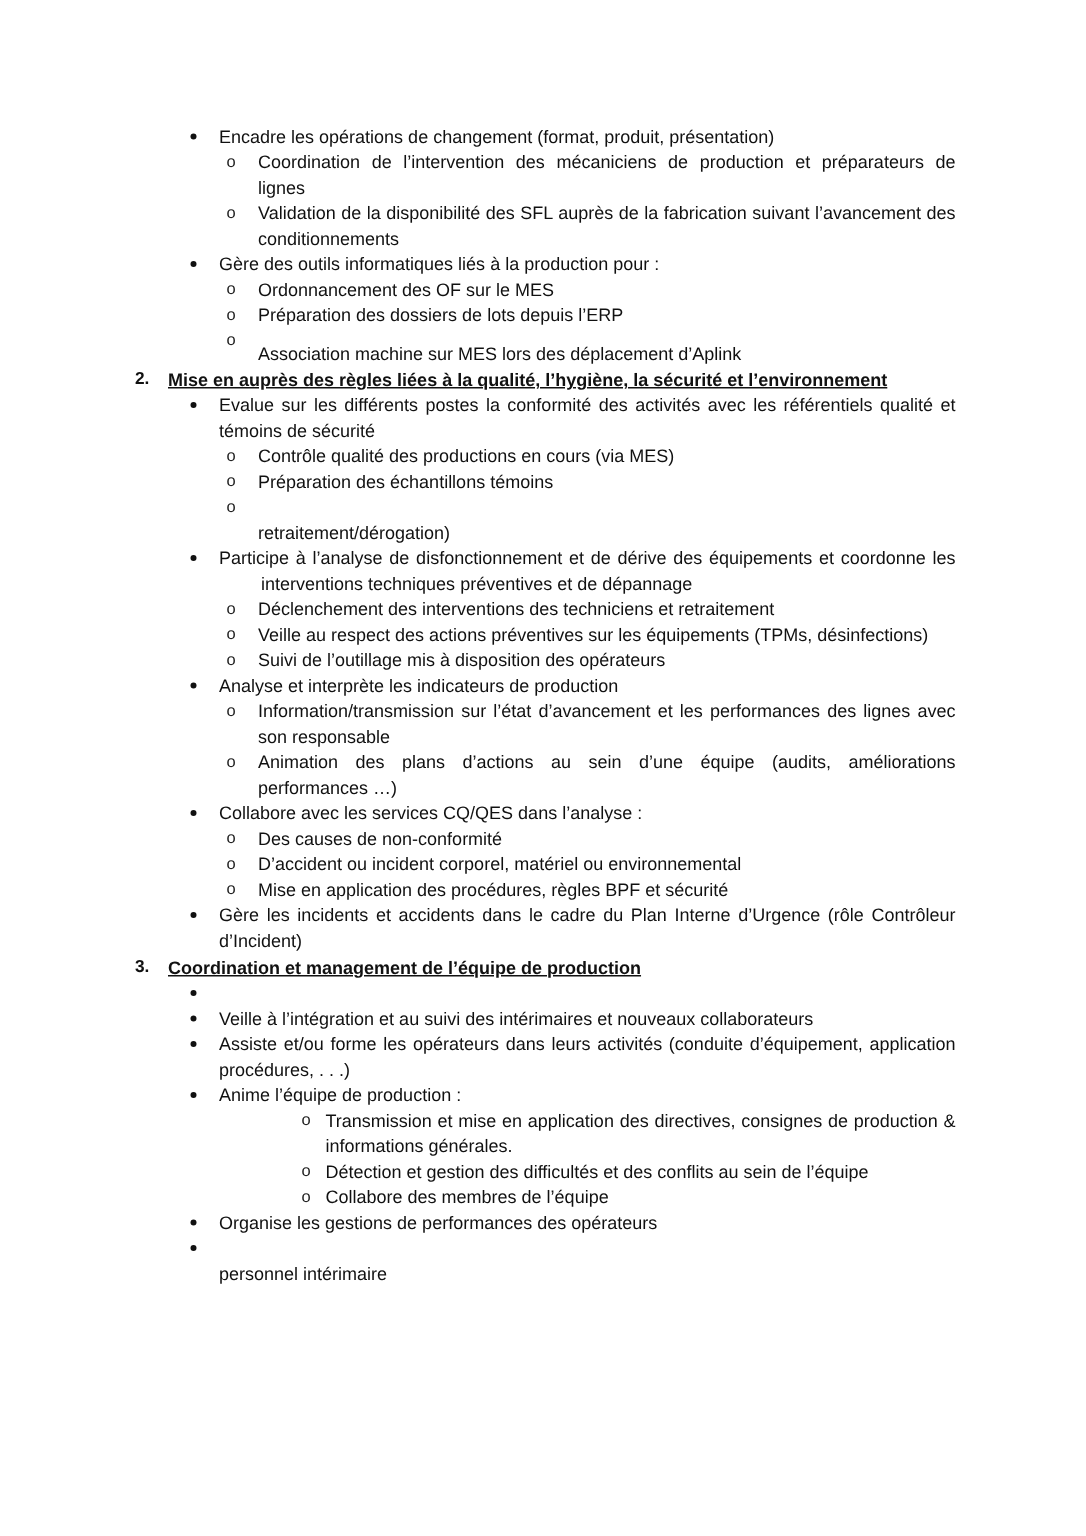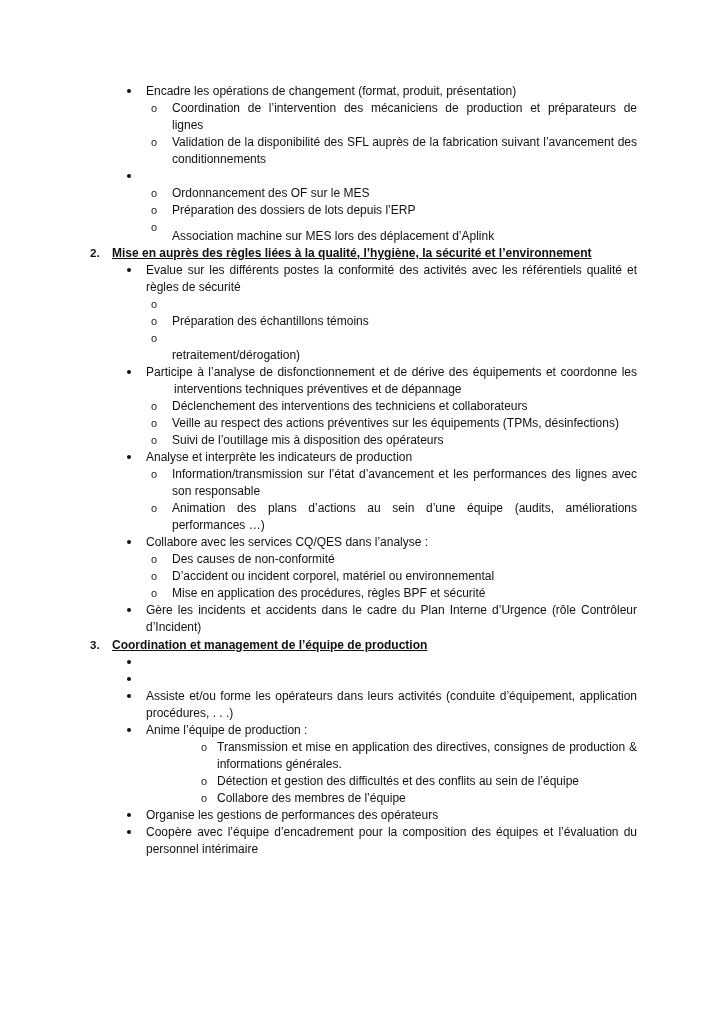--- a/index.html
+++ b/index.html
@@ -20,41 +20,43 @@
 <div class="page" id="page">
     <span class="dot" style="left: 127px; top: 89px;"></span>
     <div class="line" style="left: 146px; top: 83px;">Encadre les opérations de changement (format, produit, présentation)</div>
     <span class="mk circ" style="left: 151px; top: 100px;">o</span>
     <div class="line just" style="left: 172px; top: 100px; width: 465px;">Coordination de l’intervention des mécaniciens de production et préparateurs de</div>
     <div class="line" style="left: 172px; top: 117px;">lignes</div>
     <span class="mk circ" style="left: 151px; top: 134px;">o</span>
     <div class="line just" style="left: 172px; top: 134px; width: 465px;">Validation de la disponibilité des SFL auprès de la fabrication suivant l’avancement des</div>
     <div class="line" style="left: 172px; top: 151px;">conditionnements</div>
     <span class="dot" style="left: 127px; top: 174px;"></span>
+    <div class="line" style="left: 146px; top: 168px;">Gère des outils informatiques liés à la production pour :</div>
     <span class="mk circ" style="left: 151px; top: 185px;">o</span>
     <div class="line" style="left: 172px; top: 185px;"> Ordonnancement des OF sur le MES</div>
     <span class="mk circ" style="left: 151px; top: 202px;">o</span>
     <div class="line" style="left: 172px; top: 202px;">Préparation des dossiers de lots depuis l’ERP</div>
     <span class="mk circ" style="left: 151px; top: 219px;">o</span>
     <div class="line" style="left: 172px; top: 228px;">Association machine sur MES lors des déplacement d’Aplink</div>
     <div class="line num" style="left: 90px; top: 245px;">2.</div>
     <div class="line h" style="left: 112px; top: 245px;">Mise en auprès des règles liées à la qualité, l’hygiène, la sécurité et l’environnement</div>
     <span class="dot" style="left: 127px; top: 268px;"></span>
     <div class="line just" style="left: 146px; top: 262px; width: 491px;">Evalue sur les différents postes la conformité des activités avec les référentiels qualité et</div>
-    <div class="line" style="left: 146px; top: 279px;">règles de sécurité</div>
+    <div class="line" style="left: 146px; top: 279px;">témoins de sécurité</div>
     <span class="mk circ" style="left: 151px; top: 296px;">o</span>
+    <div class="line" style="left: 172px; top: 296px;">Contrôle qualité des productions en cours (via MES)</div>
     <span class="mk circ" style="left: 151px; top: 313px;">o</span>
     <div class="line" style="left: 172px; top: 313px;">Préparation des échantillons témoins</div>
     <span class="mk circ" style="left: 151px; top: 330px;">o</span>
     <div class="line" style="left: 172px; top: 347px;">retraitement/dérogation)</div>
     <span class="dot" style="left: 127px; top: 370px;"></span>
     <div class="line just" style="left: 146px; top: 364px; width: 491px;">Participe à l’analyse de disfonctionnement et de dérive des équipements et coordonne les</div>
     <div class="line" style="left: 146px; top: 381px; padding-left: 28px;">interventions techniques préventives et de dépannage</div>
     <span class="mk circ" style="left: 151px; top: 398px;">o</span>
-    <div class="line" style="left: 172px; top: 398px;">Déclenchement des interventions des techniciens et collaborateurs</div>
+    <div class="line" style="left: 172px; top: 398px;">Déclenchement des interventions des techniciens et retraitement</div>
     <span class="mk circ" style="left: 151px; top: 415px;">o</span>
     <div class="line" style="left: 172px; top: 415px;">Veille au respect des actions préventives sur les équipements (TPMs, désinfections)</div>
     <span class="mk circ" style="left: 151px; top: 432px;">o</span>
     <div class="line" style="left: 172px; top: 432px;">Suivi de l’outillage mis à disposition des opérateurs</div>
     <span class="dot" style="left: 127px; top: 455px;"></span>
     <div class="line" style="left: 146px; top: 449px;">Analyse et interprète les indicateurs de production</div>
     <span class="mk circ" style="left: 151px; top: 466px;">o</span>
     <div class="line just" style="left: 172px; top: 466px; width: 465px;">Information/transmission sur l’état d’avancement et les performances des lignes avec</div>
     <div class="line" style="left: 172px; top: 483px;">son responsable</div>
     <span class="mk circ" style="left: 151px; top: 500px;">o</span>
@@ -68,30 +70,30 @@
     <div class="line" style="left: 172px; top: 568px;">D’accident ou incident corporel, matériel ou environnemental</div>
     <span class="mk circ" style="left: 151px; top: 585px;">o</span>
     <div class="line" style="left: 172px; top: 585px;">Mise en application des procédures, règles BPF et sécurité</div>
     <span class="dot" style="left: 127px; top: 608px;"></span>
     <div class="line just" style="left: 146px; top: 602px; width: 491px;">Gère les incidents et accidents dans le cadre du Plan Interne d’Urgence (rôle Contrôleur</div>
     <div class="line" style="left: 146px; top: 619px;">d’Incident)</div>
     <div class="line num" style="left: 90px; top: 637px;">3.</div>
     <div class="line h" style="left: 112px; top: 637px;">Coordination et management de l’équipe de production</div>
     <span class="dot" style="left: 127px; top: 660px;"></span>
     <span class="dot" style="left: 127px; top: 677px;"></span>
+    <div class="line" style="left: 146px; top: 671px;">Veille à l’intégration et au suivi des intérimaires et nouveaux collaborateurs</div>
     <span class="dot" style="left: 127px; top: 694px;"></span>
     <div class="line just" style="left: 146px; top: 688px; width: 491px;">Assiste et/ou forme les opérateurs dans leurs activités (conduite d’équipement, application</div>
     <div class="line" style="left: 146px; top: 705px;">procédures, . . .)</div>
     <span class="dot" style="left: 127px; top: 728px;"></span>
     <div class="line" style="left: 146px; top: 722px;">Anime l’équipe de production :</div>
     <span class="mk circ" style="left: 201px; top: 739px;">o</span>
     <div class="line just" style="left: 217px; top: 739px; width: 420px;">Transmission et mise en application des directives, consignes de production &amp;</div>
     <div class="line" style="left: 217px; top: 756px;">informations générales.</div>
     <span class="mk circ" style="left: 201px; top: 773px;">o</span>
     <div class="line" style="left: 217px; top: 773px;">Détection et gestion des difficultés et des conflits au sein de l’équipe</div>
     <span class="mk circ" style="left: 201px; top: 790px;">o</span>
     <div class="line" style="left: 217px; top: 790px;">Collabore des membres de l’équipe</div>
     <span class="dot" style="left: 127px; top: 813px;"></span>
     <div class="line" style="left: 146px; top: 807px;">Organise les gestions de performances des opérateurs</div>
     <span class="dot" style="left: 127px; top: 830px;"></span>
-    <div class="line just" style="left: 146px; top: 824px; width: 491px;">Coopère avec l’équipe d’encadrement pour la composition des équipes et l’évaluation du</div>
     <div class="line" style="left: 146px; top: 841px;">personnel intérimaire</div>
   </div>
 
 </body></html>

